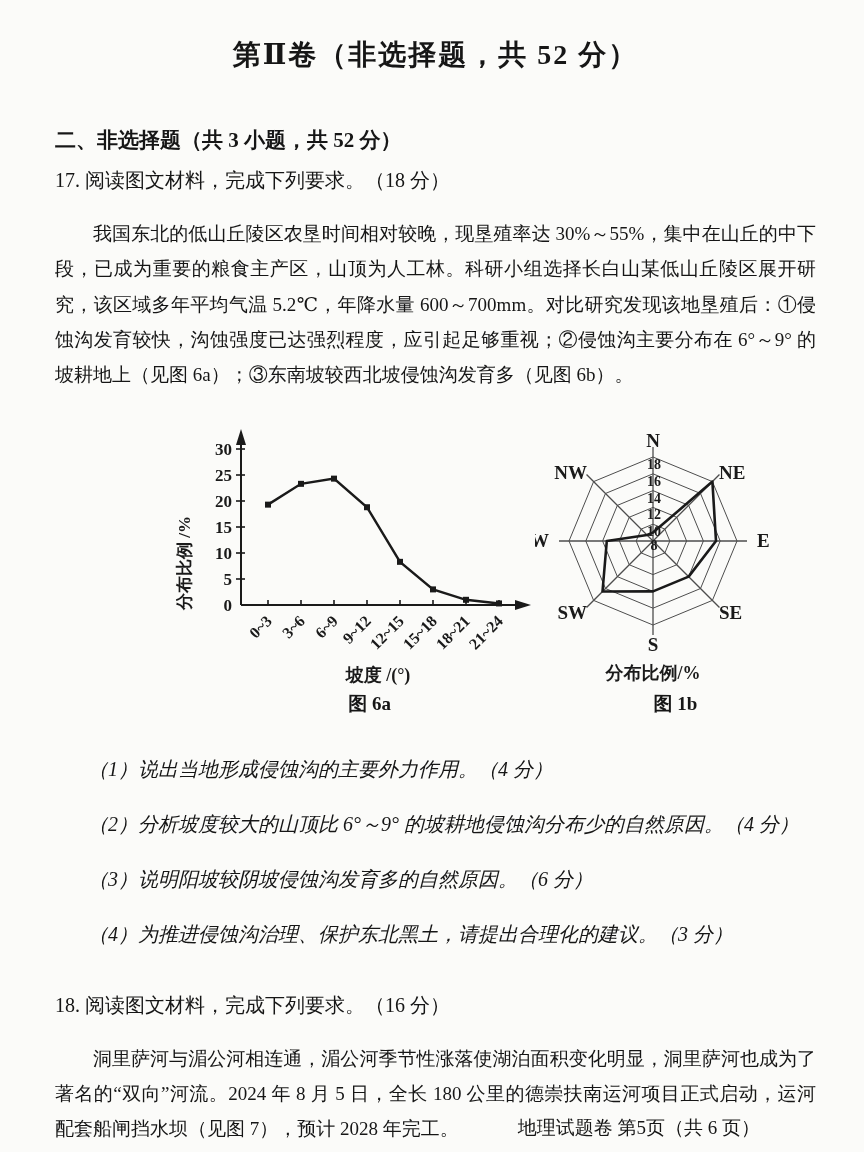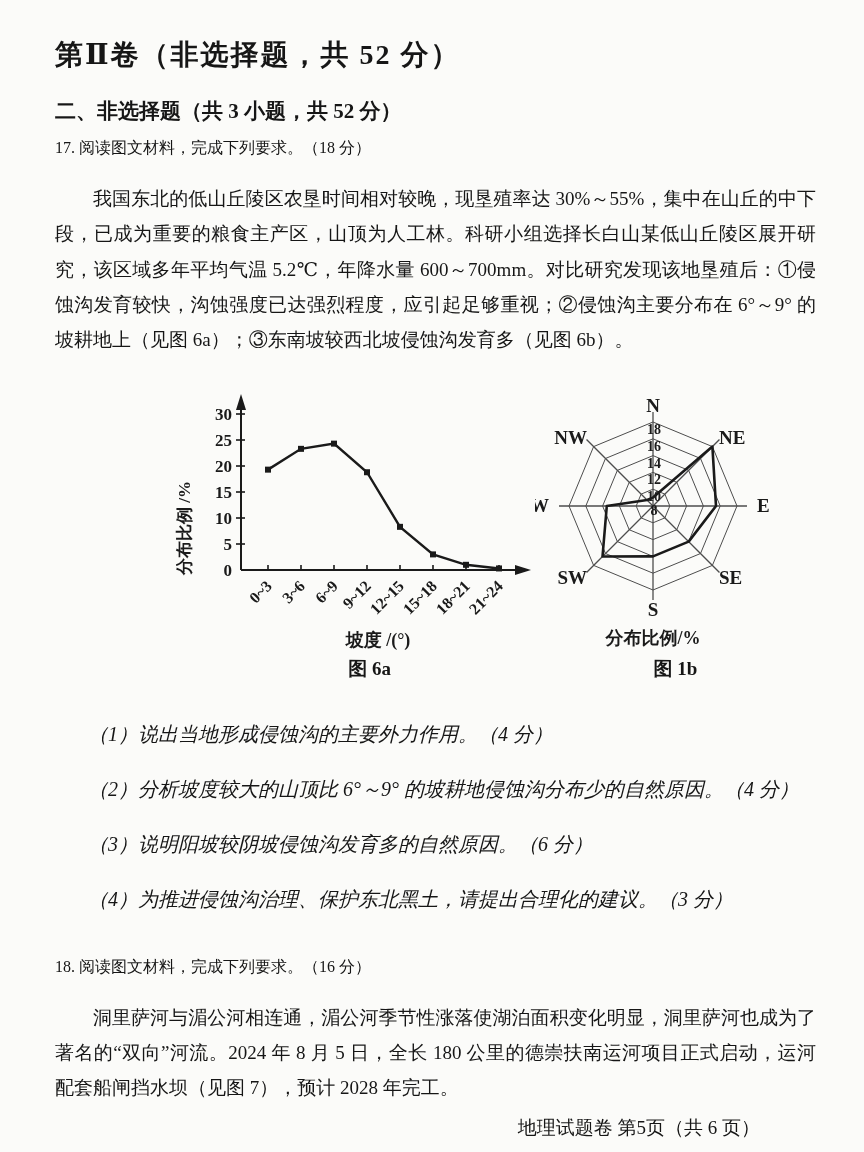--- a/index.html
+++ b/index.html
@@ -4,27 +4,27 @@
 <style>
   html,body{margin:0;padding:0;}
   body{
     width:864px;height:1152px;overflow:hidden;
     background:#fbfbf9;color:#161616;
     font-family:"Liberation Serif","DejaVu Serif",serif;
     position:relative;
   }
   .page{padding:26px 48px 0 55px;}
   .doc-title{
-    text-align:left;font-size:28px;font-weight:bold;
+    text-align:center;font-size:28px;font-weight:bold;
     letter-spacing:2px;margin:10px 0 16px 0;
   }
   .section-heading{
-    font-size:21px;font-weight:bold;margin-top:23px;
+    font-size:21px;font-weight:bold;margin-top:52px;
   }
-  .q-lead{font-size:16px;margin-top:13px;}
+  .q-lead{font-size:20px;margin-top:13px;}
   .passage{
     font-size:19px;line-height:1.86;text-align:justify;
     text-indent:2em;margin-top:22px;
   }
   .figure-row{
     display:flex;align-items:flex-start;
     padding-left:118px;margin-top:20px;
   }
   .figure-row svg{display:block;}
   .caption-row{

